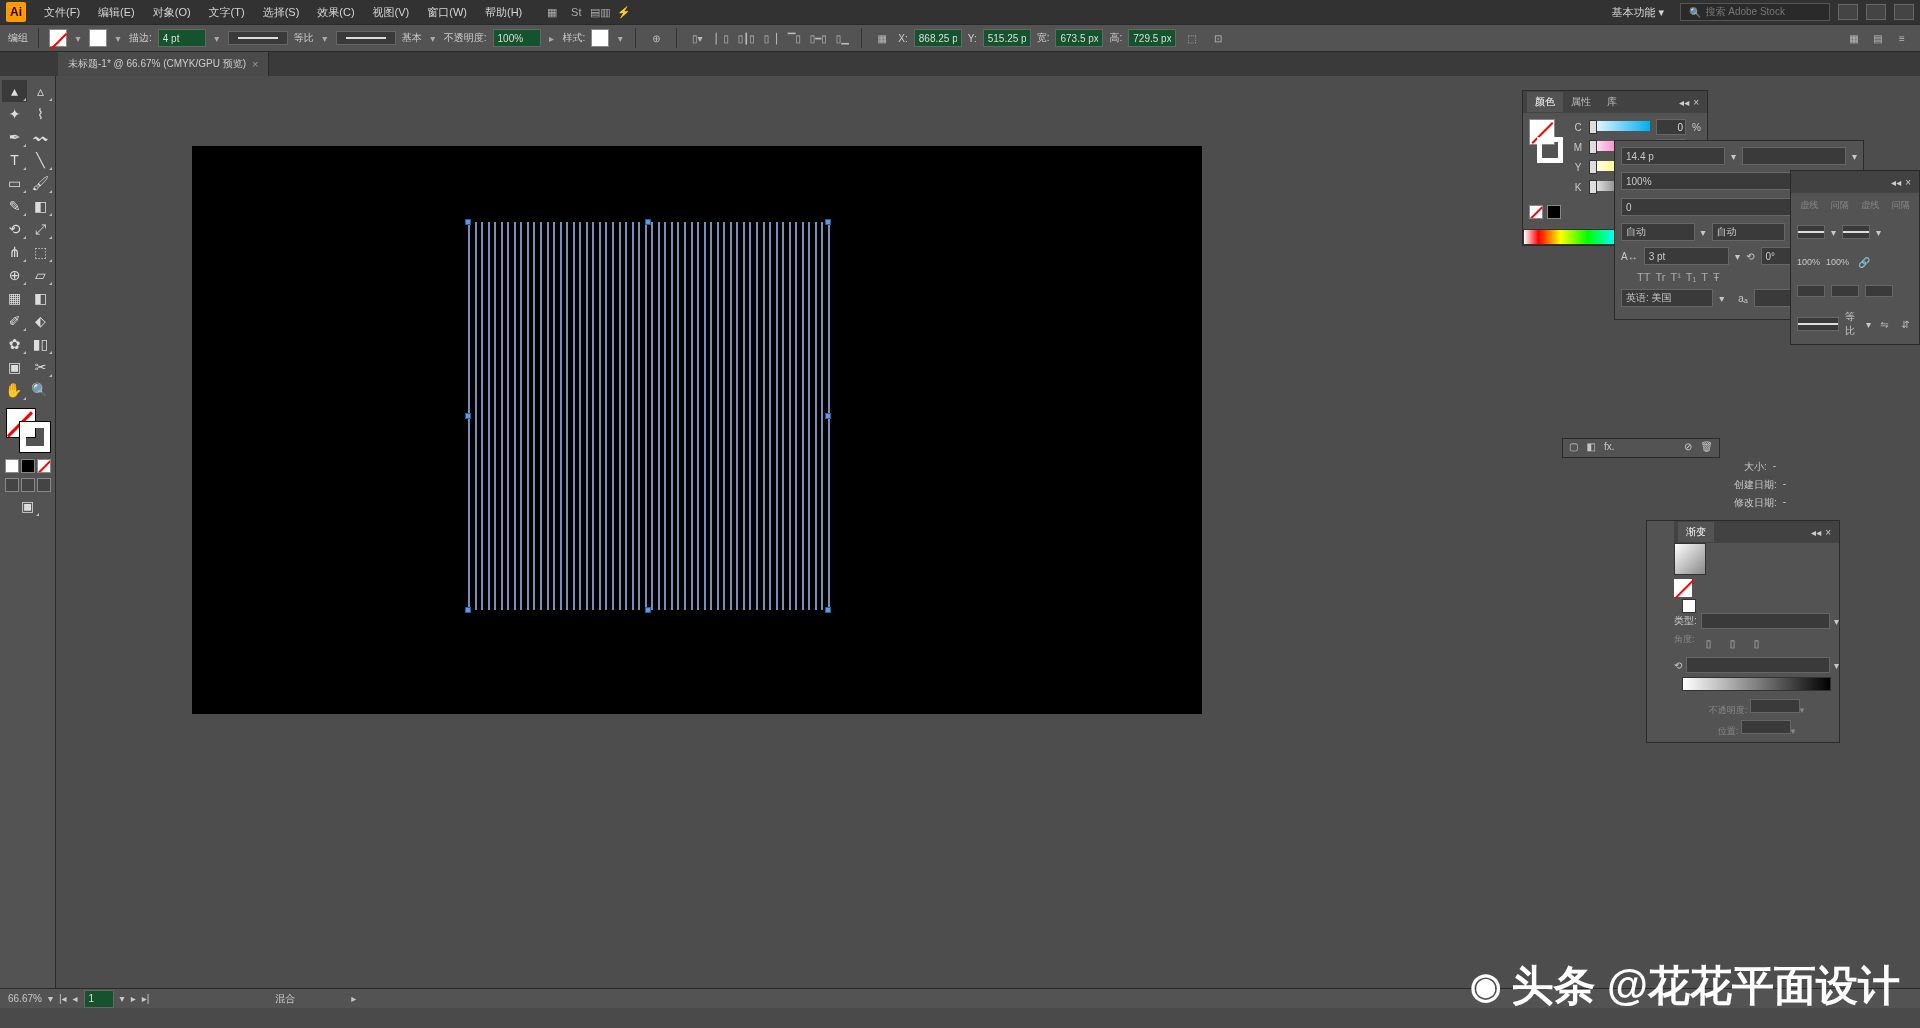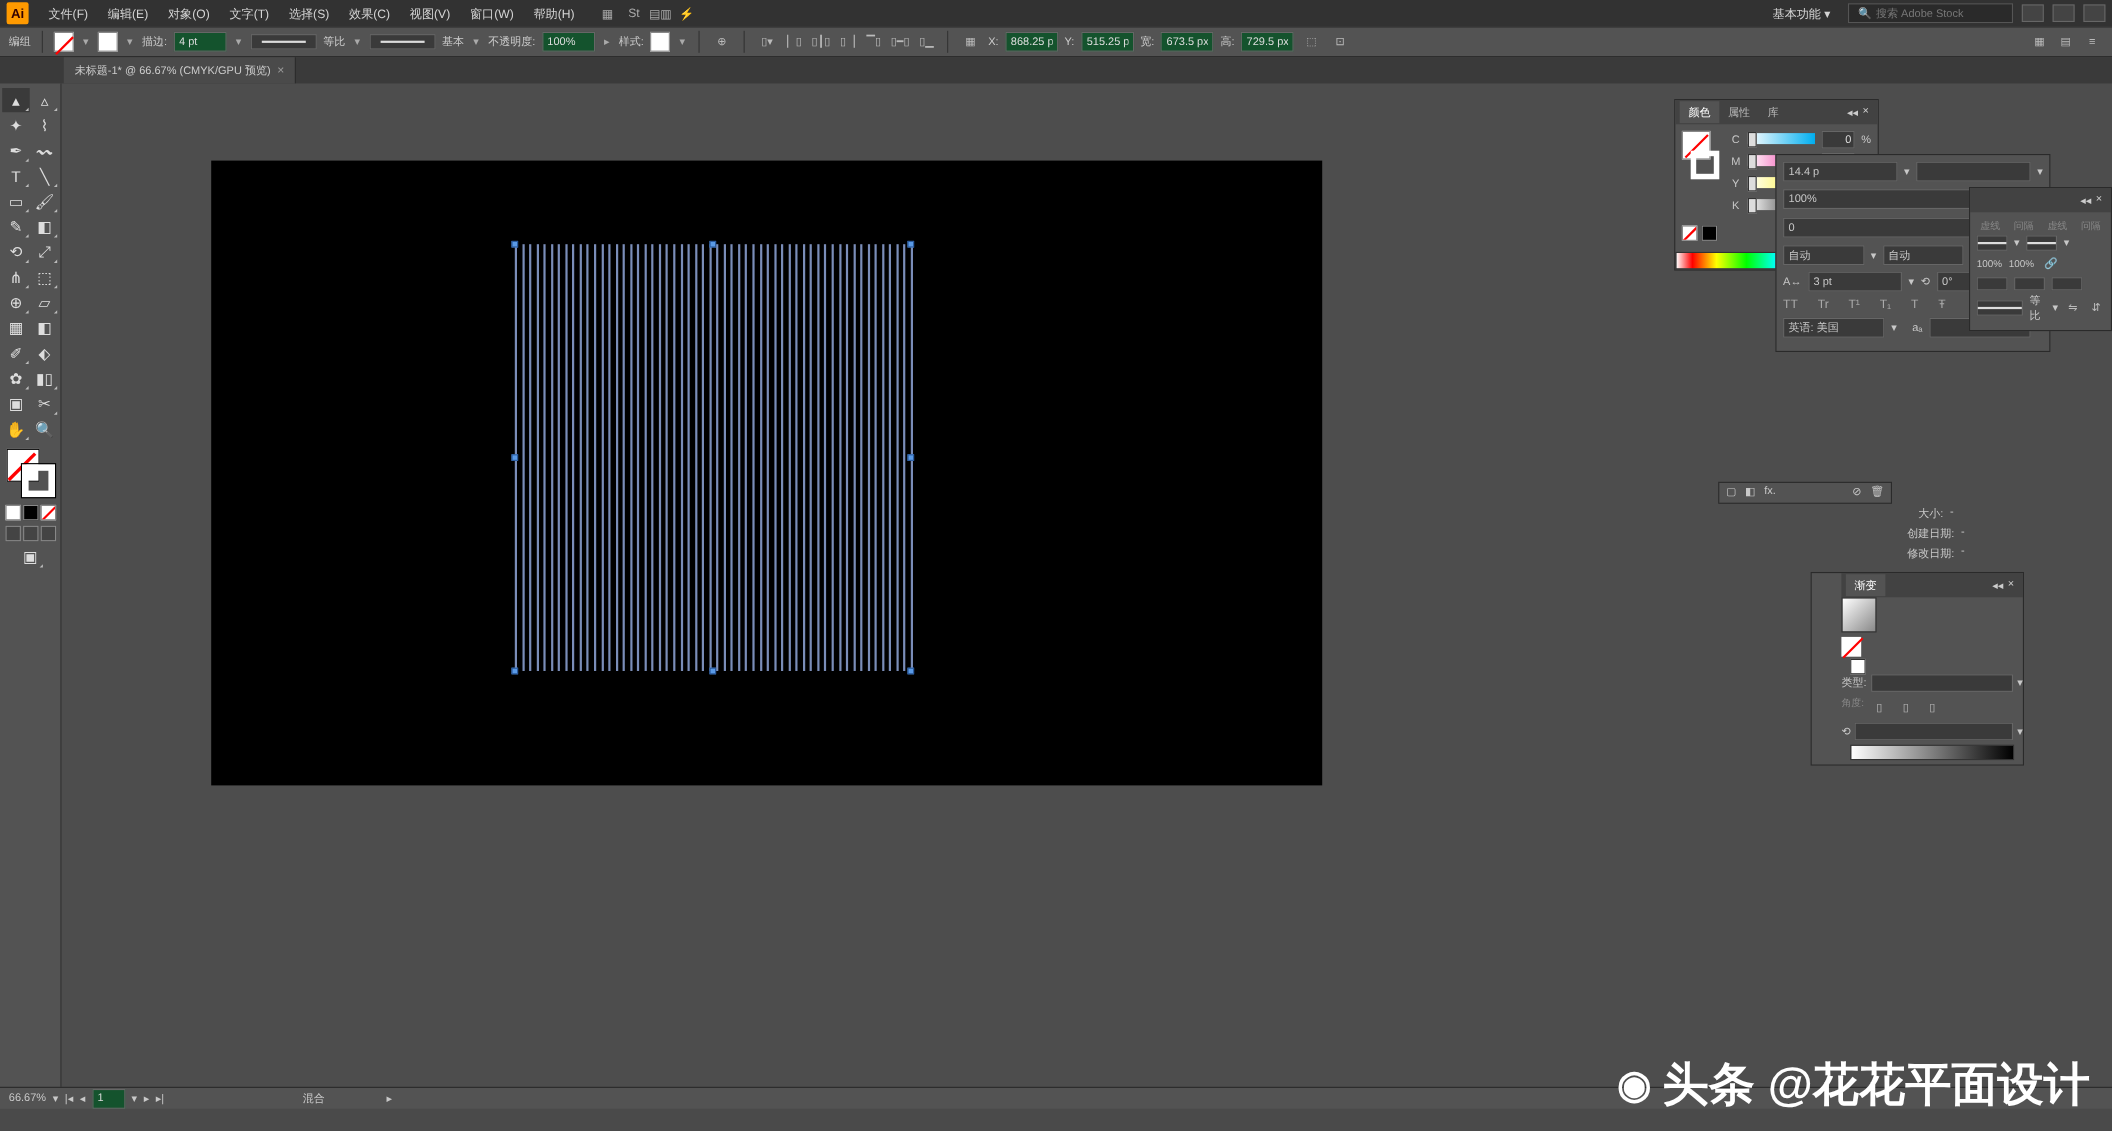--- a/index.html
+++ b/index.html
@@ -72,36 +72,36 @@
 .num-in { width:30px; height:16px; background:#3a3a3a; border:1px solid #666; color:#ddd; text-align:right; padding:0 2px; font-size:10px; }
 .spectrum { height: 16px; background: linear-gradient(90deg, #fff 0%, #f00 8%, #ff0 20%, #0f0 35%, #0ff 50%, #00f 65%, #f0f 80%, #f00 92%, #000 100%); margin-top:6px; border:1px solid #333;}
 .color-proxies { display:flex; flex-direction:column; gap:2px; margin-right:4px;}
 .cproxy{width:26px;height:26px;border:1px solid #888; position:relative;}
 .cproxy.fill{background:#fff;}
 .cproxy.fill::after{content:'';position:absolute;left:-2px;top:50%;width:120%;height:2px;background:red;transform:rotate(-45deg);}
 .cproxy.stroke{border:5px solid #fff; background:transparent;}
 
 .char-panel .prow { display:flex; gap:6px; align-items:center; margin-bottom:6px; }
 .pselect { flex:1; height:18px; background:#3a3a3a; border:1px solid #666; display:flex; align-items:center; padding:0 4px;}
-.tt-row { display:flex; gap:18px; margin-top:4px;}
+.tt-row { display:flex; gap:5px; margin-top:4px;margin-left:16px;}
 .tt { font-size:11px; color:#aaa; }
 
 .info-row { display:flex; justify-content:center; gap:6px; padding:2px 8px; font-size:10px;}
 .grad-sw{width:32px;height:32px;background:linear-gradient(135deg,#fff,#888);border:1px solid #333;}
 .grad-none{width:18px;height:18px;background:#fff;position:relative;margin-top:4px;}
 .grad-none::after{content:'';position:absolute;left:-2px;top:50%;width:140%;height:2px;background:red;transform:rotate(-45deg);}
 .grad-strip{height:14px;background:linear-gradient(90deg,#fff,#000);margin:4px 8px;border:1px solid #333;}
 
 .statusbar { height: 20px; background: #535353; border-top:1px solid #2a2a2a; display:flex; align-items:center; padding: 0 8px; gap:6px; font-size:10px; position:absolute; bottom:20px; left:0; right:0;}
 .watermark { position:absolute; right:20px; bottom:14px; font-size:42px; font-weight:bold; color:#fff; display:flex; align-items:center; gap:10px;}
 .wm-logo{font-size:36px;}
 
 .align-icon{width:18px;height:18px;border:1px solid transparent;display:flex;align-items:center;justify-content:center;}
 
-.stroke-opts { display:flex; flex-direction:column; gap:2px; padding:6px;}
+.stroke-opts { display:flex; flex-direction:column; gap:13px; padding:6px;}
 .sopt-row{display:flex; align-items:center; gap:6px;}
 .dash-box{width:28px;height:12px;background:#3a3a3a;border:1px solid #666;}
 </style>
 </head>
 <body>
 
 <div class="menubar">
   <div class="ai-logo">Ai</div>
   <div class="menu-item">文件(F)</div>
   <div class="menu-item">编辑(E)</div>
@@ -580,20 +580,24 @@
         <div class="cb-iconbtn">▯</div>
       </div>
       <div class="prow" style="display:flex;gap:4px;margin-top:4px;align-items:center;">
         <span>⟲</span>
         <div class="pselect" style="flex:1;height:16px;"></div>
           <span>▾</span>
       </div>
     </div>
   </div>
   <div class="grad-strip"></div>
+  <div style="padding:4px 8px;font-size:9px;color:#888;text-align:center;">
+    <div><span>不透明度:</span> <span class="pselect" style="display:inline-block;width:50px;height:14px;"></span>▾</div>
+    <div style="margin-top:3px;"><span>位置:</span> <span class="pselect" style="display:inline-block;width:50px;height:14px;"></span>▾</div>
+  </div>
 </div>
 
 <div class="statusbar">
   <span>66.67%</span>
   <span>▾</span>
   <span>|◂</span>
   <span>◂</span>
   <input class="cb-input" style="width: 30px;" value="1">
   <span>▾</span>
   <span>▸</span>

